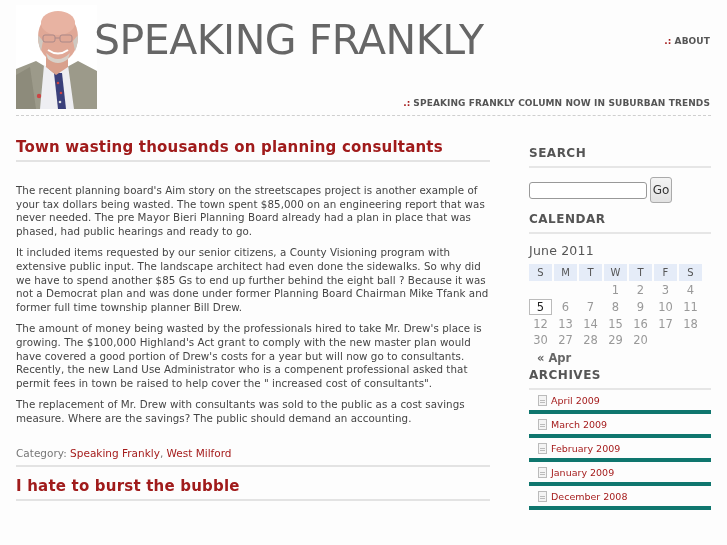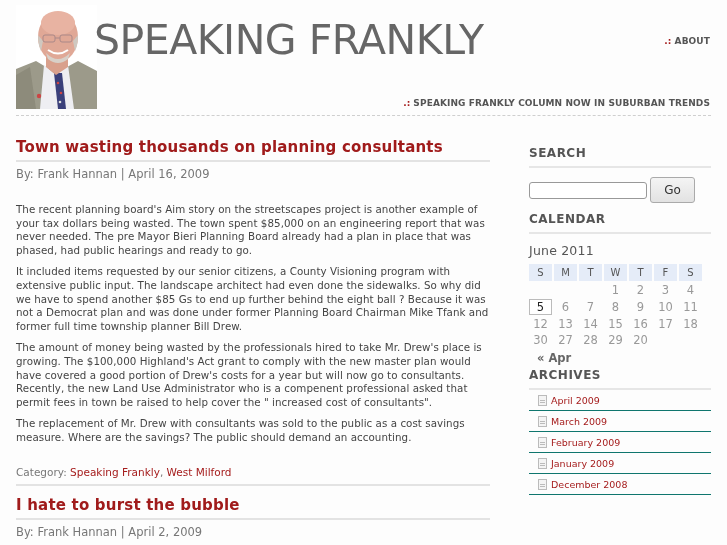--- a/index.html
+++ b/index.html
@@ -55,21 +55,21 @@
   .widget-title {
     font-size:12px; font-weight:bold; color:#555; letter-spacing:0.5px;
     padding-bottom:6px; border-bottom:2px solid #e6e6e6; margin:0;
   }
   .search-row { display:flex; align-items:center; margin-top:9px; }
   .search-input {
     width:112px; height:15px; border:1px solid #999; border-radius:3px;
     background:#fff; padding:0 2px; font-size:10px;
   }
   .go-btn {
-    margin-left:3px; width:45px; height:26px; border:1px solid #aaa;
+    margin-left:3px; width:22px; height:26px; border:1px solid #aaa;
     border-radius:3px; background:linear-gradient(#f4f4f4,#e2e2e2);
     font-family:"DejaVu Sans", sans-serif; font-size:12px; color:#333; padding:0;
   }
   .cal-widget { margin-top:9px; }
   .cal-caption { font-size:12.5px; color:#555; margin-top:9px; letter-spacing:0.2px; }
   table.cal { border-collapse:separate; border-spacing:2px; margin-top:4px; margin-left:-2px; }
   table.cal th {
     width:23px; height:17px; background:#e5ecf8; font-size:10px; font-weight:normal;
     color:#555; text-align:center; padding:0;
   }
@@ -77,21 +77,21 @@
     height:14px; font-size:11.5px; color:#999; text-align:center; padding:0;
     line-height:14px;
   }
   table.cal td.today {
     color:#222; border:1px solid #bbb; background:#fff;
   }
   .cal-prev { font-size:11.5px; font-weight:bold; color:#666; margin-left:8px; margin-top:2px; text-decoration:none; display:block; }
   .arch-widget { margin-top:3px; }
   .arch-list { list-style:none; margin:0; padding:0; }
   .arch-list li {
-    border-bottom:1px solid #0f766e; height:20px; display:flex; align-items:center;
+    border-bottom:4px solid #0f766e; height:20px; display:flex; align-items:center;
     padding-left:9px;
   }
   .arch-list li a { color:#a51c1c; font-size:9.5px; text-decoration:none; margin-left:4px; }
   .doc-icon {
     width:7px; height:9px; border:1px solid #bbb; background:#f4f4f4; position:relative;
   }
   .doc-icon::after {
     content:""; position:absolute; left:1px; top:4px; width:5px; height:1px; background:#bbb;
     box-shadow:0 2px 0 #bbb;
   }
@@ -138,35 +138,33 @@
   </a>
   <a class="nav-link nav-trends">
     <span class="bullet">.:</span><span>SPEAKING FRANKLY COLUMN NOW IN SUBURBAN TRENDS</span>
   </a>
   <div class="header-rule"></div>
 </div>
 
 <div class="content">
   <div class="post">
     <a class="post-title">Town wasting thousands on planning consultants</a>
-    <div class="post-meta">By: Frank Hannan | April 16, 2009</div>
     <div class="post-body">
       <p>The recent planning board's Aim story on the streetscapes project is another example of your tax dollars being wasted. The town spent $85,000 on an engineering report that was never needed. The pre Mayor Bieri Planning Board already had a plan in place that was phased, had public hearings and ready to go.</p>
       <p>It included items requested by our senior citizens, a County Visioning program with extensive public input. The landscape architect had even done the sidewalks. So why did we have to spend another $85 Gs to end up further behind the eight ball ? Because it was not a Democrat plan and was done under former Planning Board Chairman Mike Tfank and former full time township planner Bill Drew.</p>
       <p>The amount of money being wasted by the professionals hired to take Mr. Drew's place is growing. The $100,000 Highland's Act grant to comply with the new master plan would have covered a good portion of Drew's costs for a year but will now go to consultants. Recently, the new Land Use Administrator who is a compenent professional asked that permit fees in town be raised to help cover the " increased cost of consultants".</p>
       <p>The replacement of Mr. Drew with consultants was sold to the public as a cost savings measure. Where are the savings? The public should demand an accounting.</p>
     </div>
     <div class="post-cat">
       <span>Category:</span>
       <a>Speaking Frankly</a><span>, </span><a>West Milford</a>
     </div>
   </div>
   <div class="post post2">
     <a class="post-title">I hate to burst the bubble</a>
-    <div class="post-meta">By: Frank Hannan | April 2, 2009</div>
   </div>
 </div>
 
 <div class="sidebar">
   <div class="widget">
     <h3 class="widget-title">SEARCH</h3>
     <div class="search-row">
       <input class="search-input" type="text" placeholder="" style="">
       <button class="go-btn">Go</button>
     </div>

